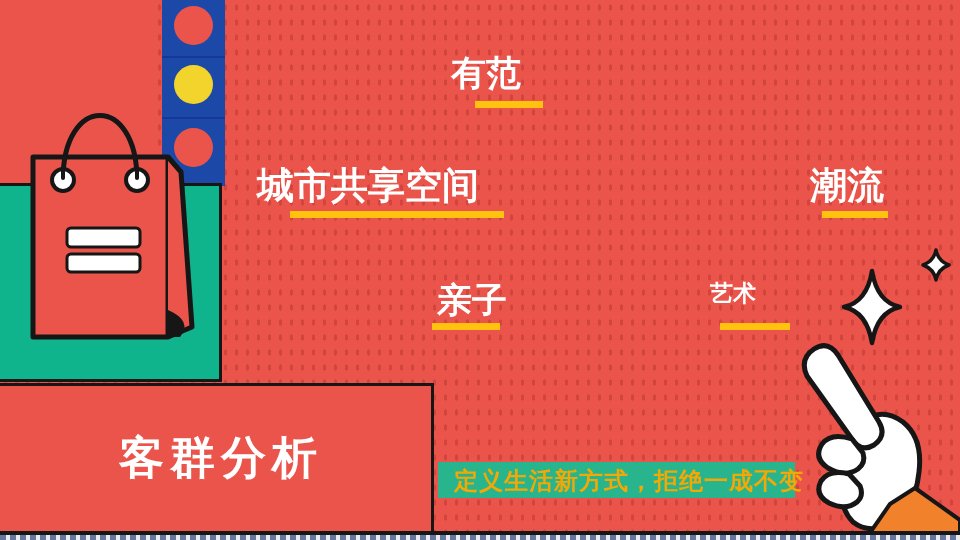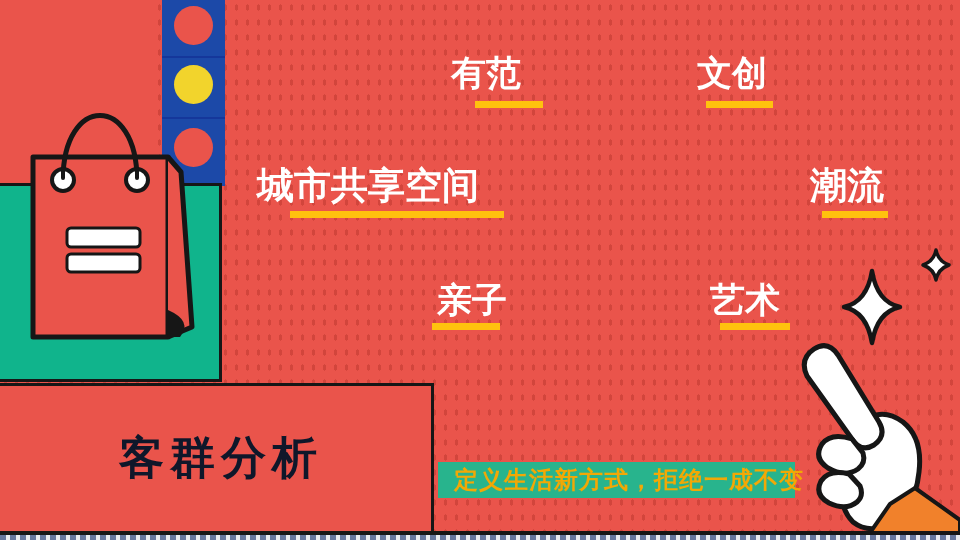--- a/index.html
+++ b/index.html
@@ -18,34 +18,34 @@
   .blue-bar .dot{position:absolute;left:12px;width:39px;height:39px;border-radius:50%;}
   .blue-bar .d1{top:6px;background:#EA544B;}
   .blue-bar .d2{top:65px;background:#F2D42C;}
   .blue-bar .d3{top:128px;background:#EA544B;}
   .blue-bar .sep{position:absolute;left:0;width:100%;height:2px;background:#15379B;}
   .blue-bar .s1{top:56px;} .blue-bar .s2{top:117px;}
   
   .teal-box{left:-4px;top:183px;width:226px;height:199px;background:#10B48C;border:3px solid #161616;box-sizing:border-box;}
   
   .title-panel{left:-4px;top:383px;width:438px;height:152px;background:#EA544B;border:3px solid #161616;box-sizing:border-box;}
-  .title-panel .t{position:absolute;left:120px;top:42px;font-size:45px;font-weight:700;color:#0f172a;letter-spacing:6px;white-space:nowrap;font-family:"DejaVu Sans","Liberation Sans",sans-serif;}
+  .title-panel .t{position:absolute;left:120px;top:42px;font-size:45px;font-weight:700;color:#ffffff;letter-spacing:6px;white-space:nowrap;font-family:"DejaVu Sans","Liberation Sans",sans-serif;}
   
   .slogan{left:438px;top:462px;width:357px;height:36px;background:#28B48D;}
-  .slogan .s{display:block;line-height:37px;padding-left:16px;font-size:24px;font-weight:700;color:#F2A805;letter-spacing:1px;white-space:nowrap;font-family:Liberation Serif, serif;}
+  .slogan .s{display:block;line-height:37px;padding-left:16px;font-size:24px;font-weight:700;color:#F2A805;letter-spacing:1px;white-space:nowrap;font-family:Liberation Sans, sans-serif;}
   
   .tag{position:absolute;font-family:"DejaVu Serif","Liberation Serif",serif;font-weight:700;color:#FFFFFF;white-space:nowrap;line-height:1.1;}
   .tag .ul{position:absolute;height:7px;background:#FFC20E;}
   .t1{left:451px;top:54px;font-size:35px;}  .t1 .ul{left:24px;top:47px;width:68px;}
   .t2{left:697px;top:54px;font-size:35px;}  .t2 .ul{left:9px;top:47px;width:67px;}
   .t3{left:245px;top:165px;font-size:37px;margin-left:12px;} .t3 .ul{left:33px;top:46px;width:214px;}
   .t4{left:582px;top:165px;font-size:37px;} .t4 .ul{left:6px;top:46px;width:70px;}
   .t5{left:810px;top:165px;font-size:37px;} .t5 .ul{left:12px;top:46px;width:66px;}
   .t6{left:437px;top:281px;font-size:35px;} .t6 .ul{left:-5px;top:42px;width:68px;}
-  .t7{left:710px;top:281px;font-size:35px;} .t7 .ul{left:10px;top:42px;width:70px;}
+  .t7{left:710px;top:281px;font-size:23px;font-family:Liberation Serif, serif;} .t7 .ul{left:10px;top:42px;width:70px;}
   
   .bottom-line{left:0;top:531px;width:960px;height:4px;background:#161616;z-index:40;}
   .bottom-strip{left:0;top:535px;width:960px;height:5px;z-index:40;
     background:repeating-linear-gradient(90deg,#66779E 0 6px,#E9EBF0 6px 10px);}
   svg{display:block;}
 </style>
 </head>
 <body>
 
 <div class="stage">
@@ -70,24 +70,20 @@
     <circle cx="63" cy="80" r="11" fill="#FFFFFF" stroke="#161616" stroke-width="4"></circle>
     <circle cx="137" cy="80" r="11" fill="#FFFFFF" stroke="#161616" stroke-width="4"></circle>
     <path d="M63 69 L63 78" stroke="#161616" stroke-width="4" stroke-linecap="round"></path>
     <path d="M137 69 L137 78" stroke="#161616" stroke-width="4" stroke-linecap="round"></path>
     <rect x="67" y="128" width="73" height="19" rx="4" fill="#FFFFFF" stroke="#161616" stroke-width="3"></rect>
     <rect x="67" y="154" width="73" height="18" rx="4" fill="#FFFFFF" stroke="#161616" stroke-width="3"></rect>
   </svg>
 
   <div class="tag t1">
     <span>有范</span>
-    <i class="ul"></i>
-  </div>
-  <div class="tag t2">
-    <span>文创</span>
     <i class="ul"></i>
   </div>
   <div class="tag t3">
     <span>城市共享空间</span>
     <i class="ul"></i>
   </div>
   <div class="tag t6">
     <span>亲子</span>
     <i class="ul"></i>
   </div>

